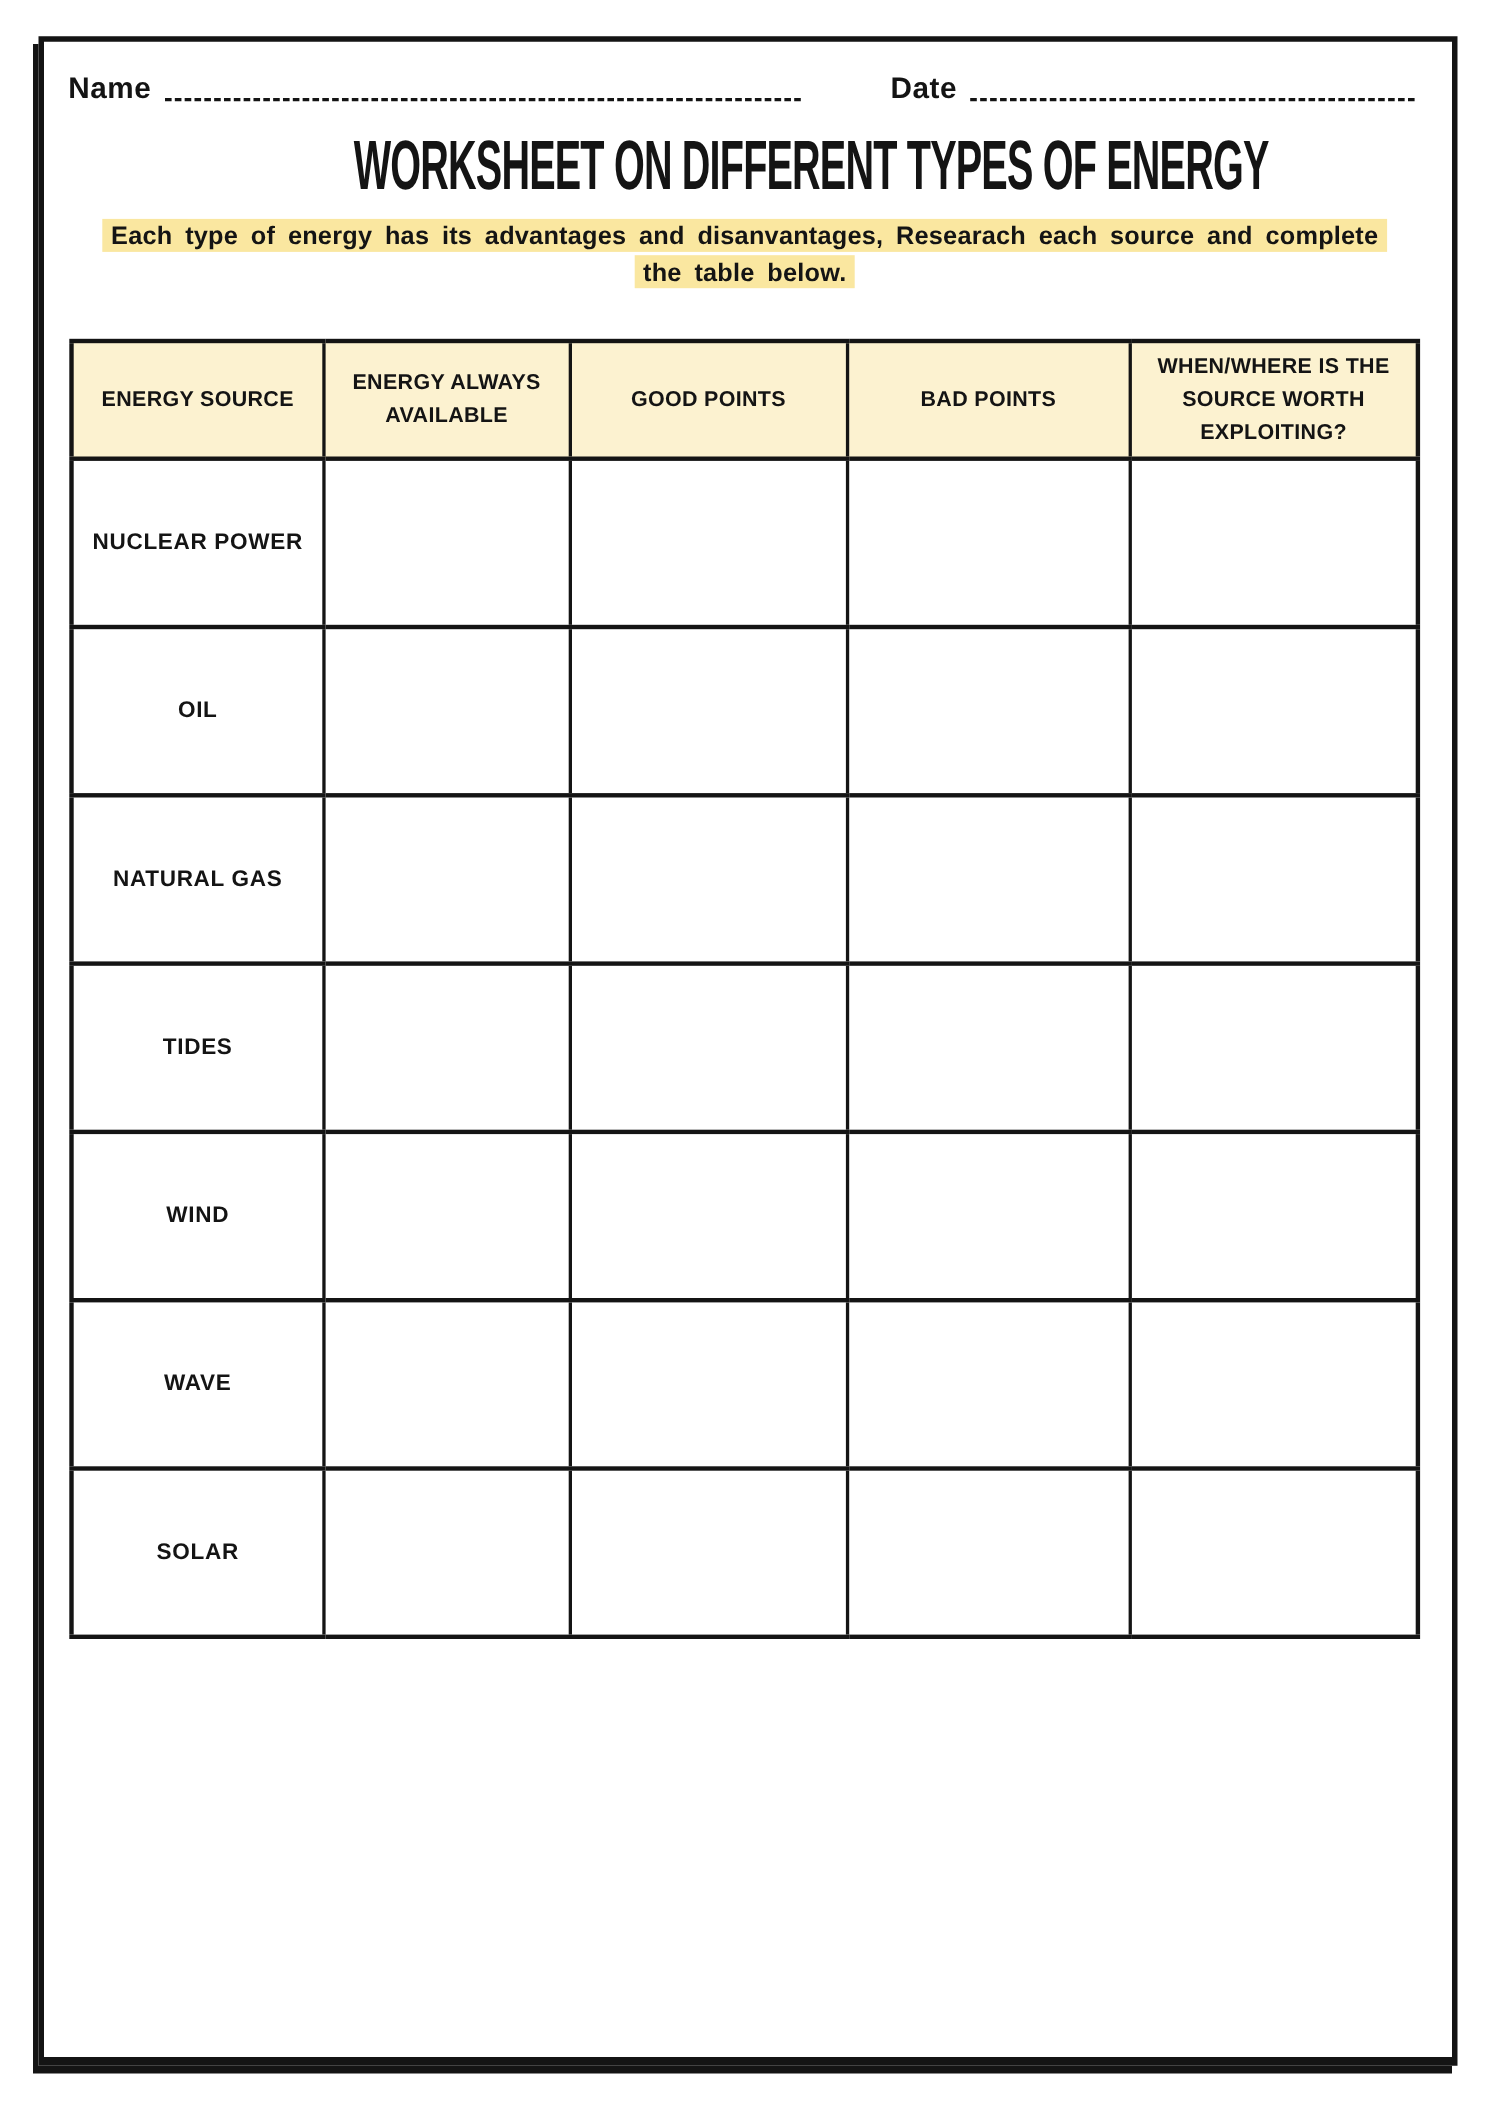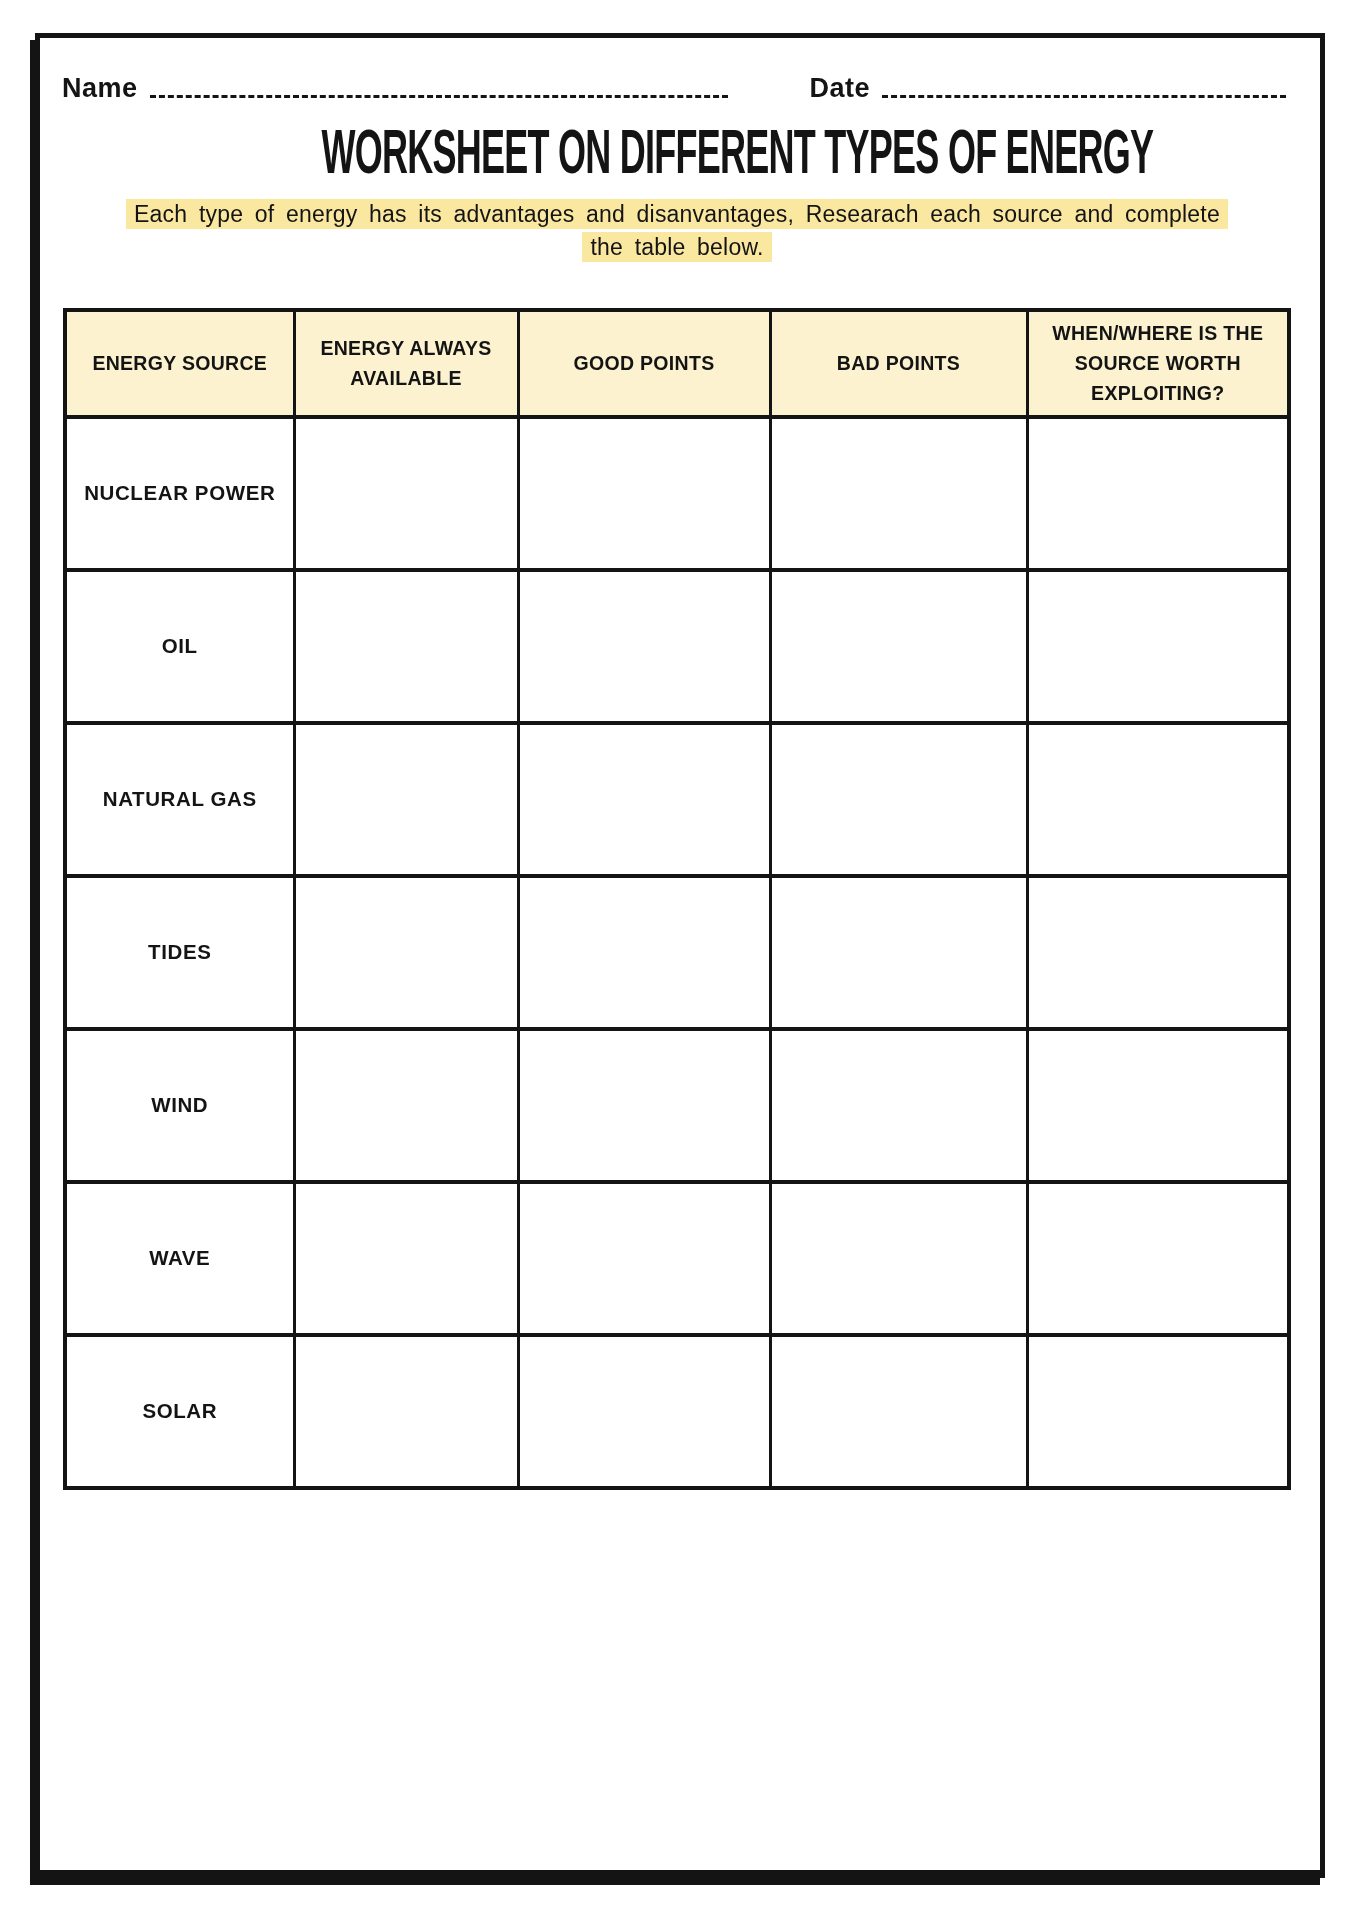--- a/index.html
+++ b/index.html
@@ -21,21 +21,21 @@
     position:absolute;left:35px;top:33px;
     width:1290px;height:1845px;
     border:5px solid var(--ink);
     border-bottom-width:8px;
     box-shadow:-5px 7px 0 var(--ink);
     background:var(--paper);
     padding:18px 28px 0 22px;
   }
   
   .namedate{
-    display:flex;align-items:flex-end;
+    display:flex;align-items:center;
     height:46px;margin-top:2px;
   }
   .nd-label{
     font-size:27px;font-weight:700;letter-spacing:.5px;
     line-height:1;padding-bottom:2px;white-space:nowrap;
   }
   .dashline{
     border-bottom:3px dashed var(--ink);
     height:28px;margin:0 6px 6px 12px;
   }
@@ -50,21 +50,21 @@
   }
   .title-inner{
     display:inline-block;
     transform:scale(0.75,1.32);
     transform-origin:center top;
     letter-spacing:-1px;
   }
   
   .instr{
     text-align:center;
-    font-size:23px;font-weight:400;
+    font-size:23px;font-weight:700;
     line-height:33px;word-spacing:5px;letter-spacing:.2px;
     margin-top:4px;
   }
   .hl{
     background:var(--highlight);
     padding:2px 8px;
     box-decoration-break:clone;
   }
   
   table.ws{

